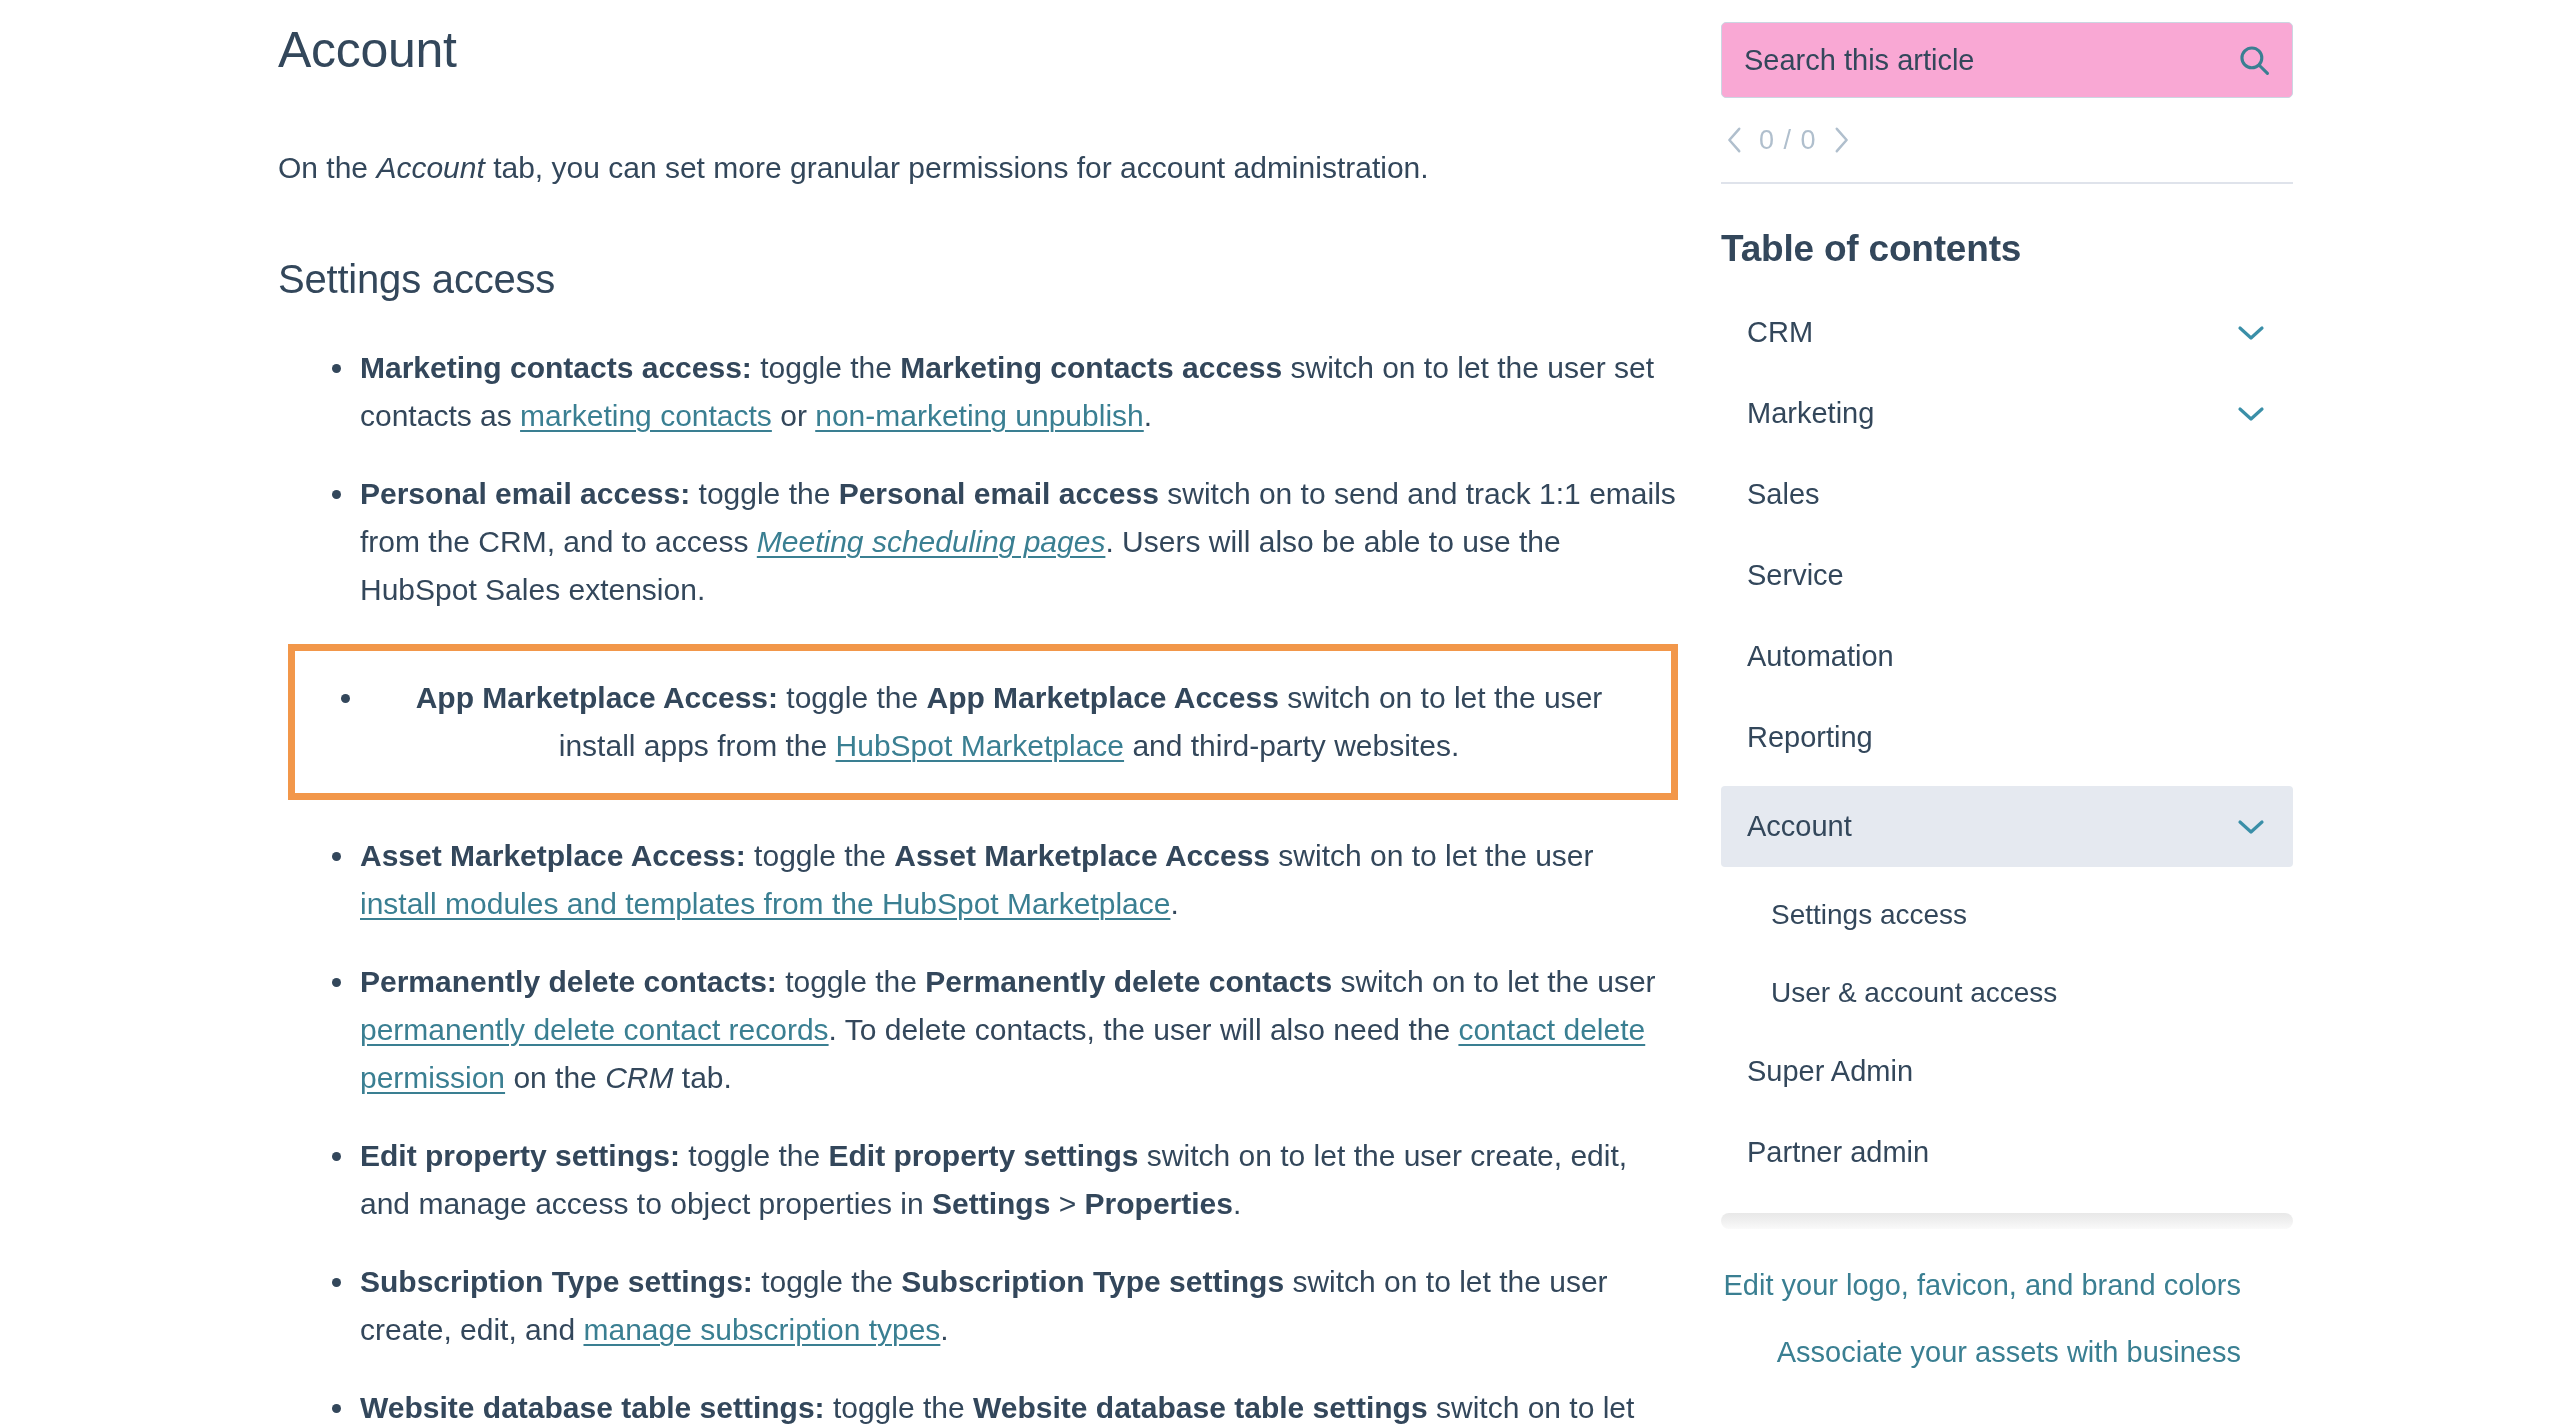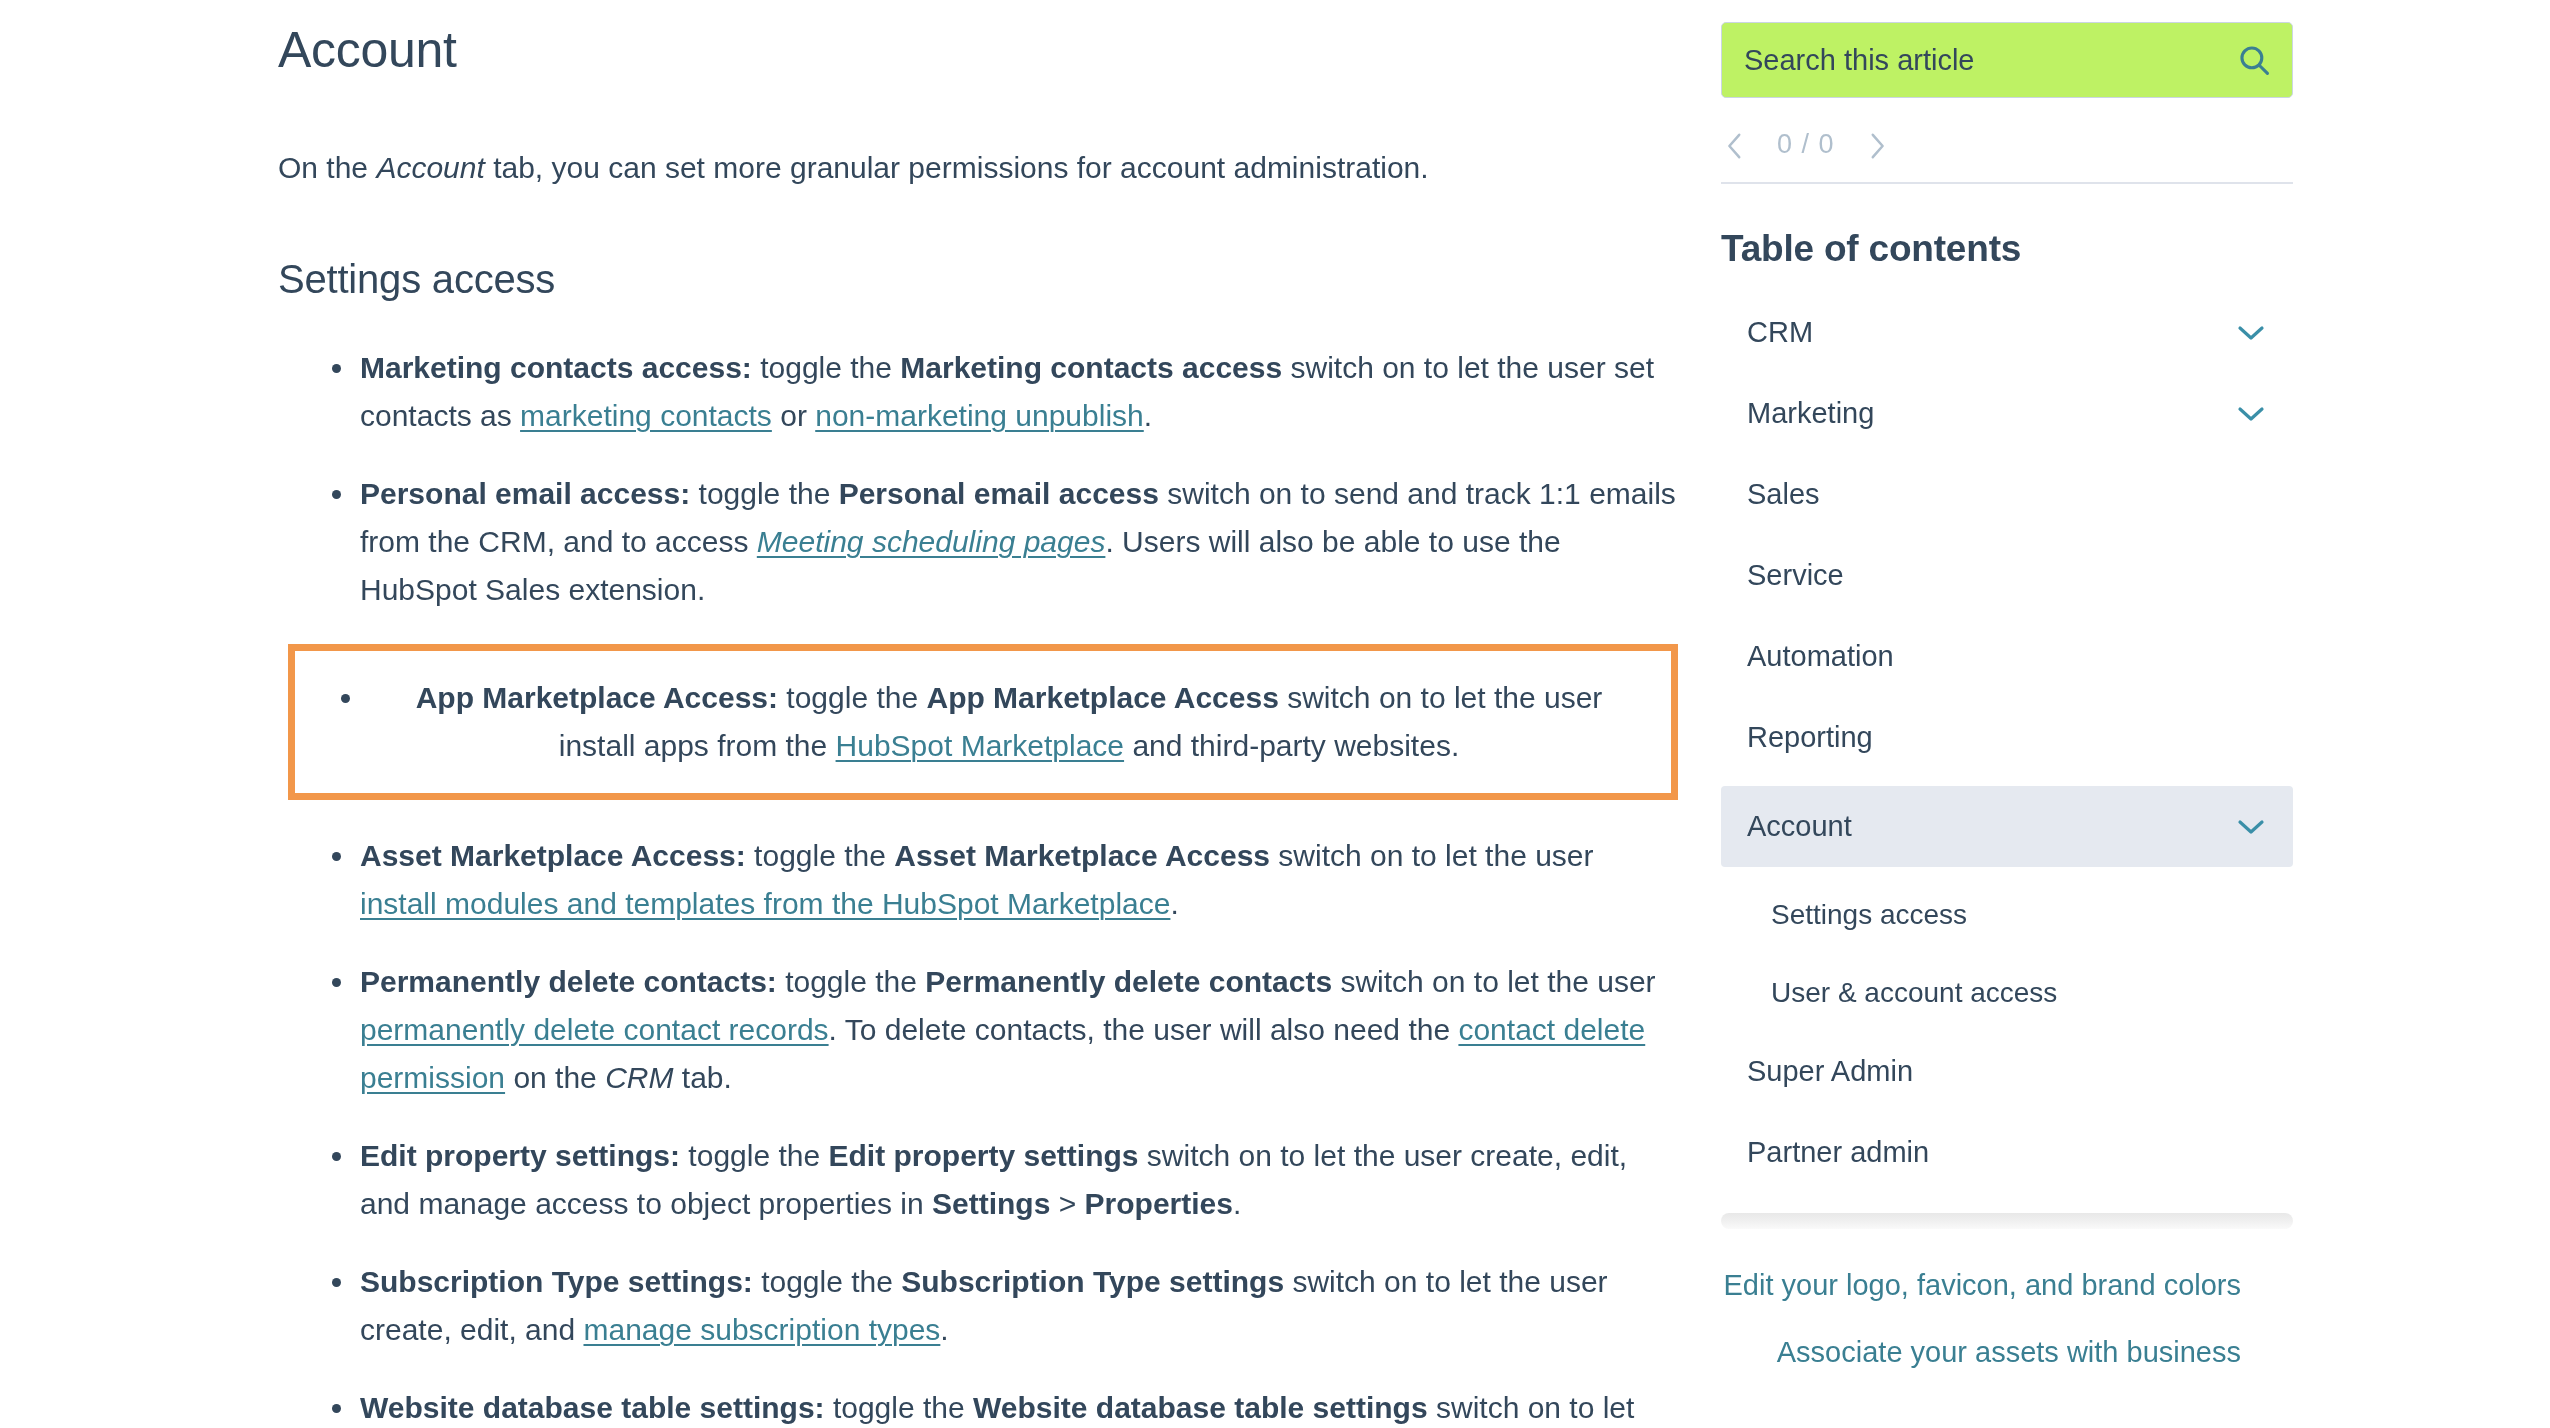--- a/index.html
+++ b/index.html
@@ -119,21 +119,21 @@
   }
 
   .search-wrap {
     position: relative;
     width: 572px;
   }
   .search-box {
     width: 100%;
     box-sizing: border-box;
     height: 76px;
-    background: #bef264;
+    background: #f9a8d4;
     border: 1px solid #cbd6e2;
     border-radius: 5px;
     font-size: 29px;
     color: #33475b;
     padding: 0 70px 0 22px;
     font-family: "Liberation Sans", sans-serif;
     outline: none;
   }
   .search-box::placeholder { color: #33475b; opacity: 1; }
   .search-icon {
@@ -142,22 +142,22 @@
     top: 50%;
     transform: translateY(-50%);
     width: 34px;
     height: 34px;
     color: #3a7f92;
     cursor: pointer;
   }
 
   .search-nav {
     display: flex;
-    align-items: flex-end;
-    gap: 32px;
+    align-items: center;
+    gap: 14px;
     margin-top: 22px;
     padding-left: 4px;
     height: 40px;
     color: #b0bfcd;
   }
   .search-nav .chev {
     width: 20px; height: 28px; color: #b0bfcd; cursor: pointer;
   }
   .search-nav .counter {
     font-size: 27px;

